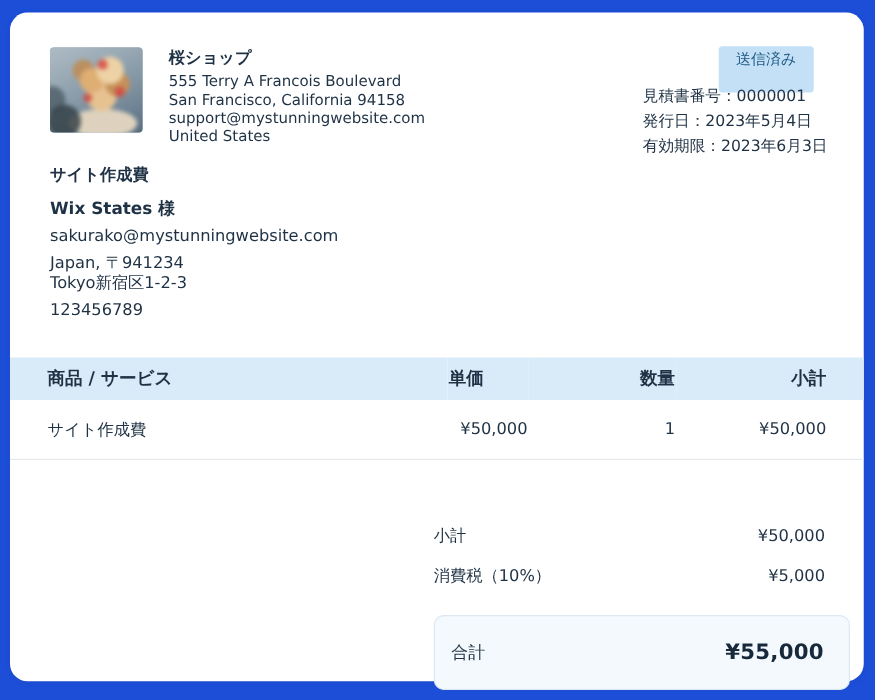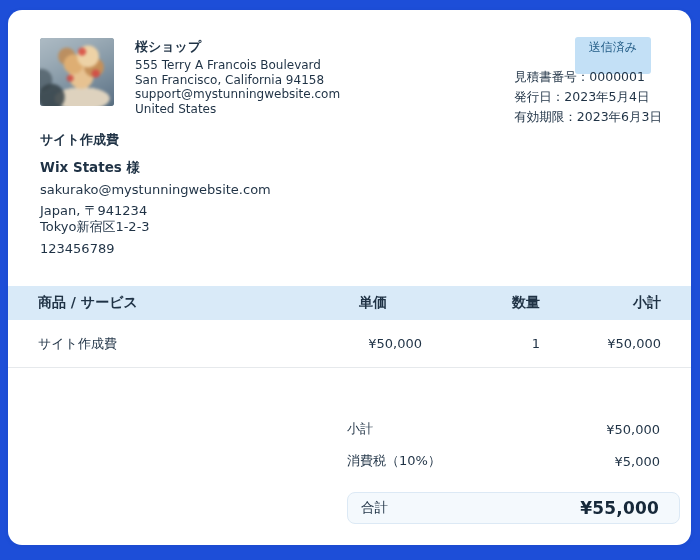--- a/index.html
+++ b/index.html
@@ -44,21 +44,21 @@
   .items th.c2{text-align:left;padding-right:30px;}
   .items th.c3{text-align:right;}
   .items th.c4{text-align:right;padding-right:30px;}
   .items td{height:45px;font-size:13px;vertical-align:middle;border-bottom:1px solid #e6e9ec;}
   .items td.c1{padding-left:30px;}
   .items td.c2,.items td.c3{text-align:right;}
   .items td.c4{text-align:right;padding-right:30px;}
   
   .totals{position:absolute;left:339px;top:403px;width:333px;font-size:13px;}
   .trow{display:flex;justify-content:space-between;align-items:center;height:32px;padding-right:20px;}
-  .total-box{margin-top:15px;height:32px;box-sizing:border-box;background:#f4f9fd;
+  .total-box{margin-top:15px;height:60px;box-sizing:border-box;background:#f4f9fd;
     border:1px solid #dce9f5;border-radius:8px;display:flex;justify-content:space-between;
     align-items:center;padding:0 20px 0 13px;}
   .gt-label{font-size:13.5px;}
   .gt-value{font-size:17px;font-weight:700;letter-spacing:.2px;color:#17293a;}
 </style>
 </head>
 <body>
 
 <div class="page">
   <div class="card">

